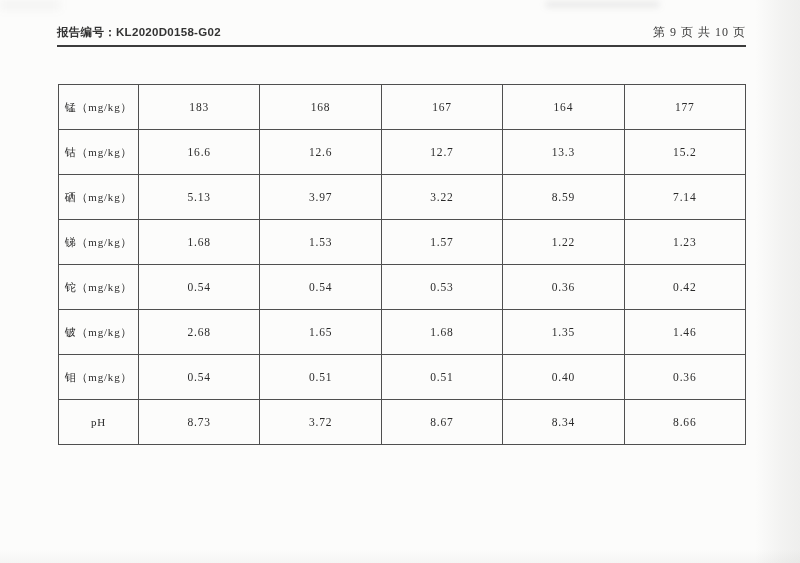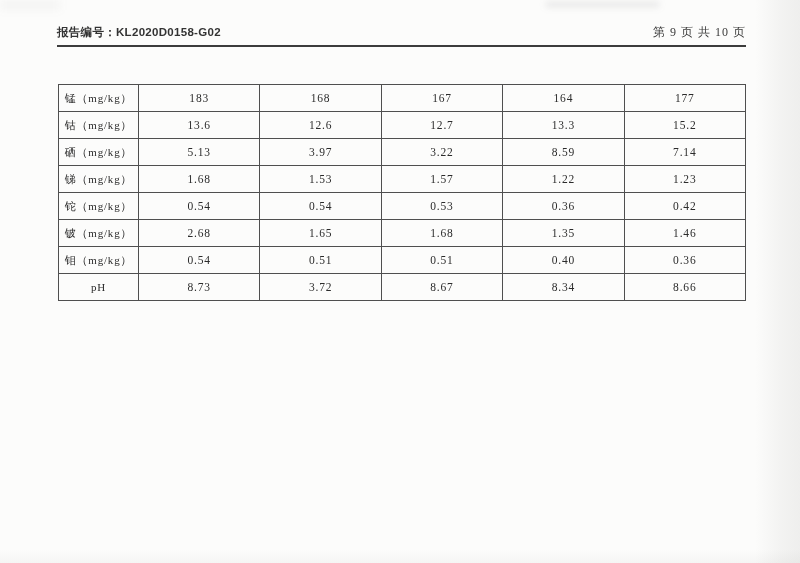--- a/index.html
+++ b/index.html
@@ -88,21 +88,21 @@
     table-layout: fixed;
     font-size: 11.5px;
   }
   table.data-table td {
     border: 1px solid #4f4f4f;
     height: 26px;
     text-align: center;
     vertical-align: middle;
     letter-spacing: 0.8px;
     color: #2b2b2b;
-    padding: 0 2px;
+    padding: 9px 2px;
     overflow: hidden;
     white-space: nowrap;
   }
   td.label-cell {
     letter-spacing: 0;
     font-size: 11px;
   }
   col.c-label { width: 80px; }
 </style>
 </head>
@@ -132,21 +132,21 @@
         <tr>
           <td class="label-cell">锰（mg/kg）</td>
           <td>183</td>
           <td>168</td>
           <td>167</td>
           <td>164</td>
           <td>177</td>
         </tr>
         <tr>
           <td class="label-cell">钴（mg/kg）</td>
-          <td>13.6</td>
+          <td>16.6</td>
           <td>12.6</td>
           <td>12.7</td>
           <td>13.3</td>
           <td>15.2</td>
         </tr>
         <tr>
           <td class="label-cell">硒（mg/kg）</td>
           <td>5.13</td>
           <td>3.97</td>
           <td>3.22</td>

